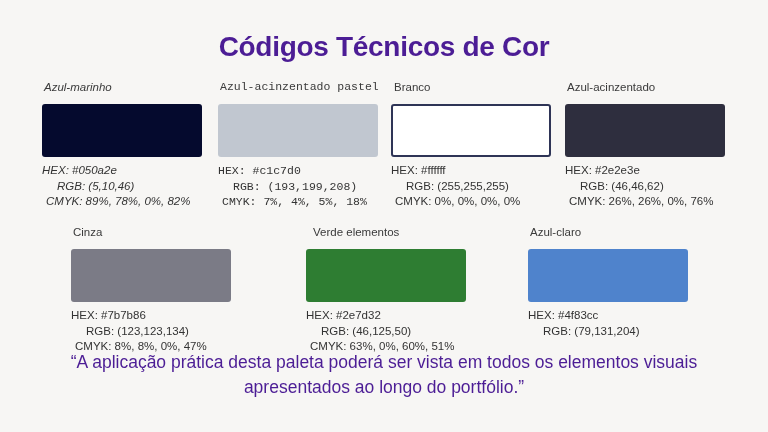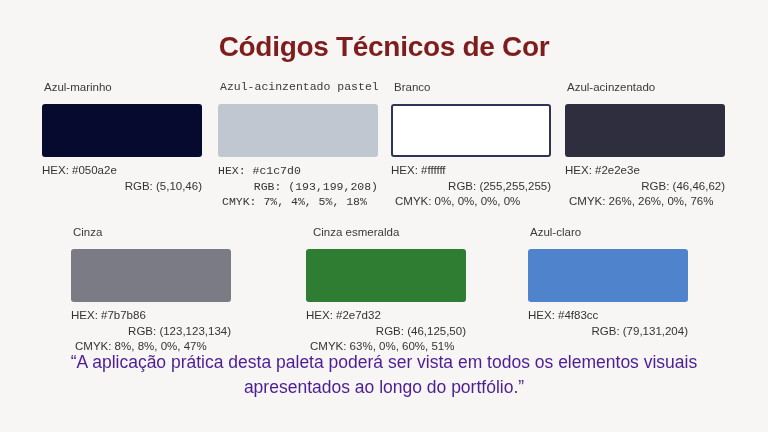--- a/index.html
+++ b/index.html
@@ -22,21 +22,21 @@
   }
 
   .page-title {
     position: absolute;
     left: 0;
     top: 30px;
     width: 768px;
     text-align: center;
     font-size: 28px;
     font-weight: bold;
-    color: #7f1d1d;
+    color: #4c1d95;
     letter-spacing: -0.3px;
     line-height: 34px;
   }
 
   .swatch-card {
     position: absolute;
   }
   .swatch-label {
     font-size: 11.5px;
     color: #3a3a3a;
@@ -56,21 +56,21 @@
     box-sizing: content-box;
   }
   .swatch-meta {
     margin-top: 6px;
     font-size: 11.5px;
     line-height: 15.5px;
     color: #333333;
     white-space: nowrap;
   }
   .meta-hex { margin-left: 0px; }
-  .meta-rgb { margin-left: 15px; text-align: right; }
+  .meta-rgb { margin-left: 15px; }
   .meta-cmyk { margin-left: 4px; }
 
   .caption {
     position: absolute;
     left: 34px;
     top: 350px;
     width: 700px;
     text-align: center;
     font-size: 17.5px;
     line-height: 25px;
@@ -78,27 +78,28 @@
   }
 </style>
 </head>
 <body style="background: rgb(247, 246, 244);">
 
 <div class="page">
 
   <div class="page-title">Códigos Técnicos de Cor</div>
 
   <div id="swatch-layer">
-      <div class="swatch-card" style="left: 44px; top: 80px;">
+      <div class="swatch-card" style="left: 44px; top: 80px; font-style: italic;">
         <div class="swatch-label">Azul-marinho</div>
         <div style="position: absolute; left: -2px; top: 20px;">
           <div class="swatch-chip" style="background: rgb(5, 10, 46);"></div>
           <div class="swatch-meta">
             <div class="meta-hex">HEX: #050a2e</div>
             <div class="meta-rgb">RGB: (5,10,46)</div>
+            <div class="meta-cmyk">CMYK: 89%, 78%, 0%, 82%</div>
           </div>
         </div>
       </div>
       <div class="swatch-card" style="left: 220px; top: 80px; font-family: Liberation Mono, monospace;">
         <div class="swatch-label">Azul-acinzentado pastel</div>
         <div style="position: absolute; left: -2px; top: 20px;">
           <div class="swatch-chip" style="background: rgb(193, 199, 208);"></div>
           <div class="swatch-meta">
             <div class="meta-hex">HEX: #c1c7d0</div>
             <div class="meta-rgb">RGB: (193,199,208)</div>
@@ -133,21 +134,21 @@
         <div style="position: absolute; left: -2px; top: 20px;">
           <div class="swatch-chip" style="background: rgb(123, 123, 134);"></div>
           <div class="swatch-meta">
             <div class="meta-hex">HEX: #7b7b86</div>
             <div class="meta-rgb">RGB: (123,123,134)</div>
             <div class="meta-cmyk">CMYK: 8%, 8%, 0%, 47%</div>
           </div>
         </div>
       </div>
       <div class="swatch-card" style="left: 313px; top: 225px;">
-        <div class="swatch-label">Cinza esmeralda</div>
+        <div class="swatch-label">Verde elementos</div>
         <div style="position: absolute; left: -7px; top: 20px;">
           <div class="swatch-chip" style="background: rgb(46, 125, 50);"></div>
           <div class="swatch-meta">
             <div class="meta-hex">HEX: #2e7d32</div>
             <div class="meta-rgb">RGB: (46,125,50)</div>
             <div class="meta-cmyk">CMYK: 63%, 0%, 60%, 51%</div>
           </div>
         </div>
       </div>
       <div class="swatch-card" style="left: 530px; top: 225px;">

